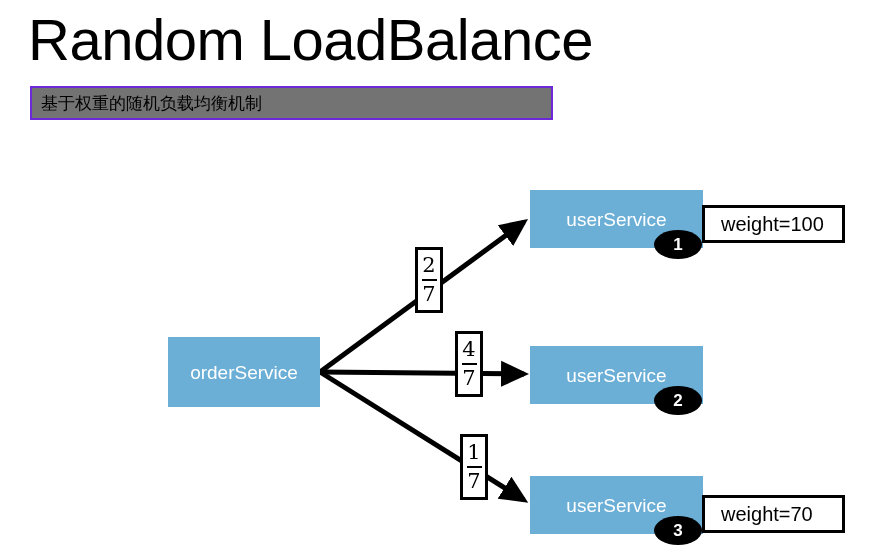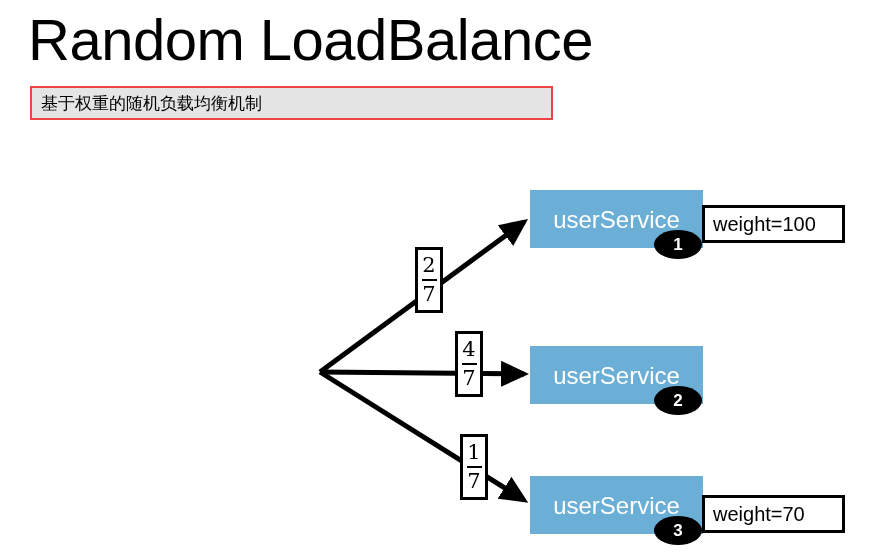--- a/index.html
+++ b/index.html
@@ -31,23 +31,23 @@
     letter-spacing: -0.5px;
     color: #000000;
     white-space: nowrap;
   }
   #subtitle-box {
     position: absolute;
     left: 30px;
     top: 86px;
     width: 523px;
     height: 34px;
-    border: 2px solid #ef4444;
-    box-sizing: border-box;
-    background: #e5e5e5;
+    border: 2px solid #6d28d9;
+    box-sizing: border-box;
+    background: #737373;
     display: flex;
     align-items: center;
   }
   #subtitle-text {
     font-family: "DejaVu Serif", serif;
     font-size: 17px;
     line-height: 20px;
     color: #000000;
     padding-left: 9px;
     white-space: nowrap;
@@ -66,21 +66,21 @@
   .node {
     position: absolute;
     background: #6BAED6;
     color: #ffffff;
     box-sizing: border-box;
     display: flex;
     align-items: center;
     justify-content: center;
     text-align: center;
     font-family: "Liberation Sans", sans-serif;
-    font-size: 24px;
+    font-size: 19px;
     line-height: 25px;
     font-weight: 400;
   }
   #node-order {
     left: 168px;
     top: 337px;
     width: 152px;
     height: 70px;
     padding: 0 4px;
   }
@@ -121,21 +121,21 @@
     position: absolute;
     width: 143px;
     height: 38px;
     border: 3px solid #000000;
     background: #ffffff;
     box-sizing: border-box;
     font-family: "Liberation Sans", sans-serif;
     font-size: 20px;
     line-height: 22px;
     color: #000000;
-    padding-left: 8px;
+    padding-left: 16px;
     padding-top: 5px;
     overflow: visible;
     white-space: normal;
     word-break: break-all;
   }
   #weight-1 { left: 702px; top: 205px; }
   #weight-2 { left: 702px; top: 361px; }
   #weight-3 { left: 702px; top: 495px; }
 
   
@@ -198,20 +198,23 @@
     <span class="num">4</span>
     <span class="bar"></span>
     <span class="den">7</span>
   </div>
   <div class="fraction" id="frac-3">
     <span class="num">1</span>
     <span class="bar"></span>
     <span class="den">7</span>
   </div>
 
+  <div class="node" id="node-order">
+    <span class="node-label">orderService</span>
+  </div>
 
   <div class="node node-user" id="node-user-1">
     <span class="node-label">userService</span>
   </div>
   <div class="node node-user" id="node-user-2">
     <span class="node-label">userService</span>
   </div>
   <div class="node node-user" id="node-user-3">
     <span class="node-label">userService</span>
   </div>

